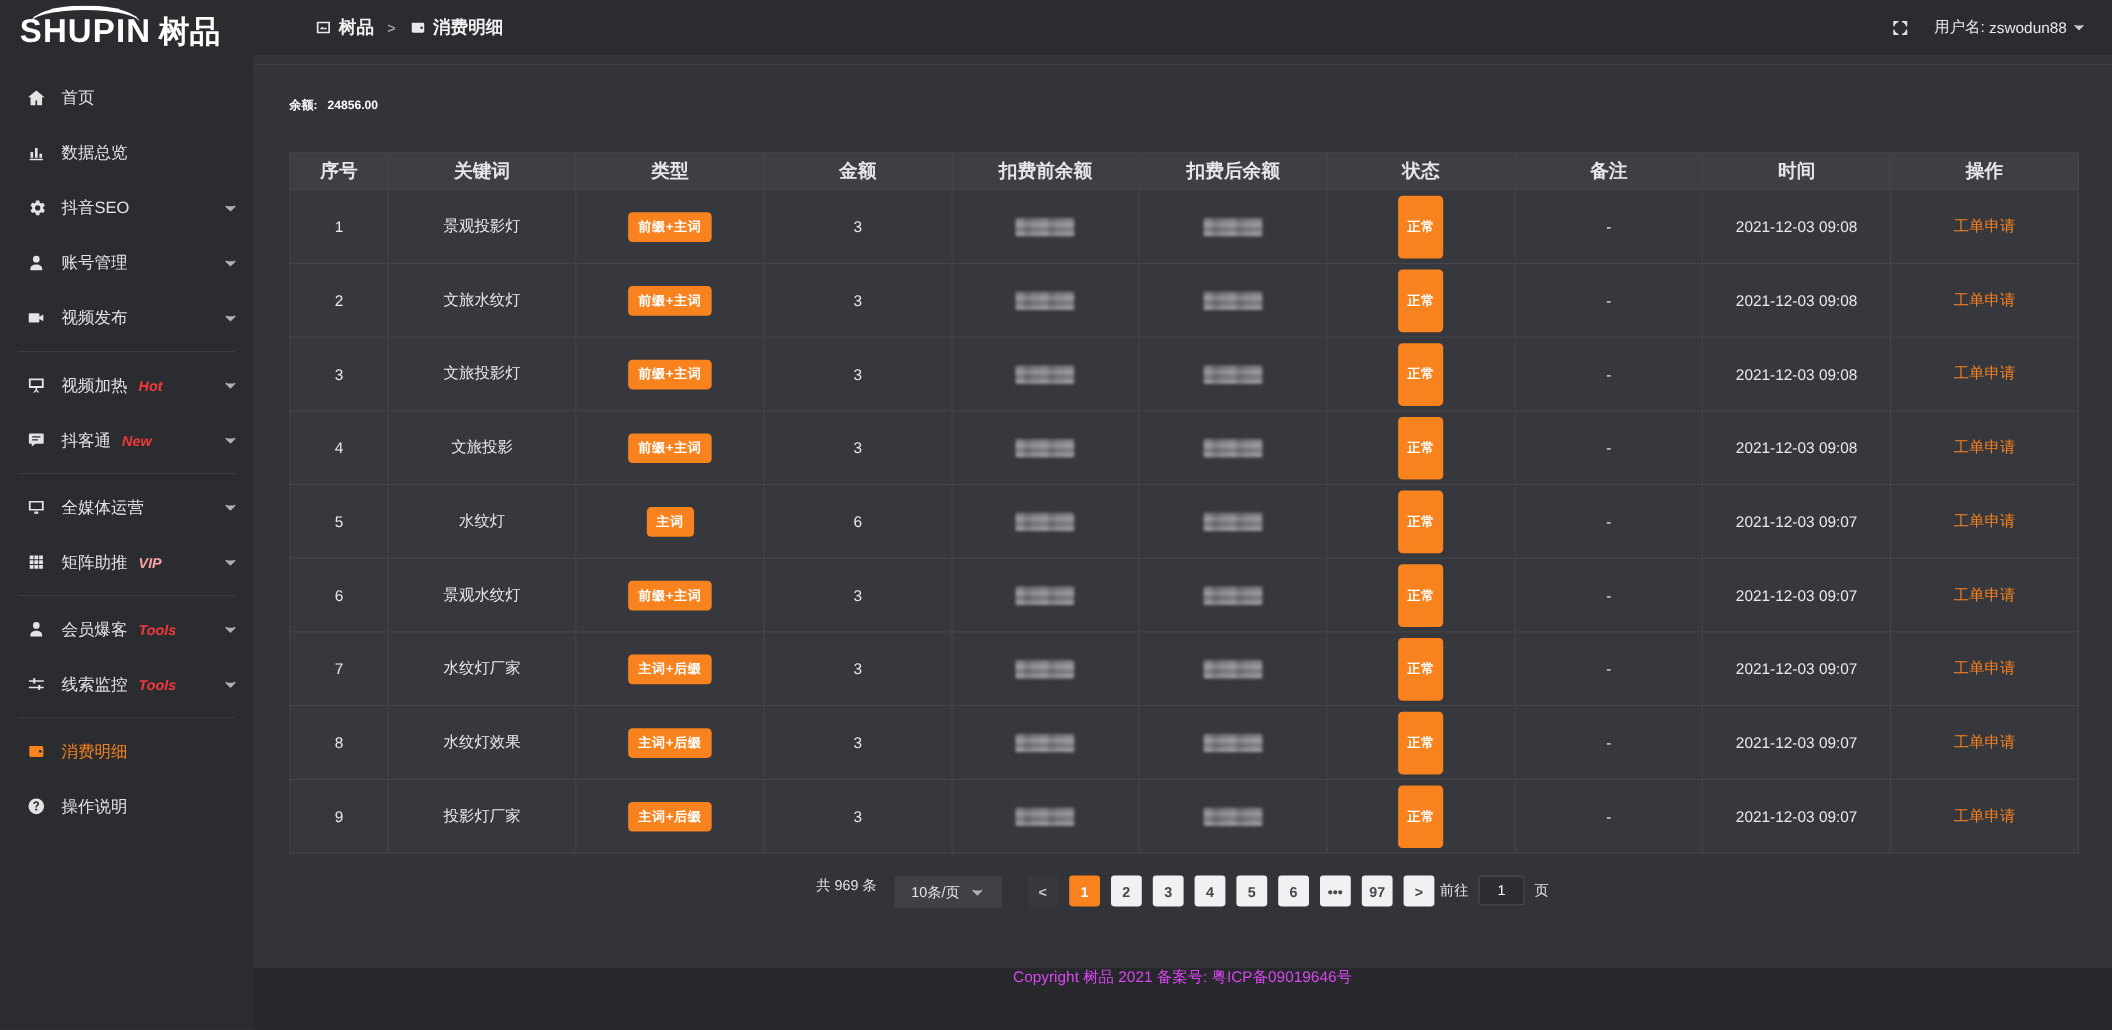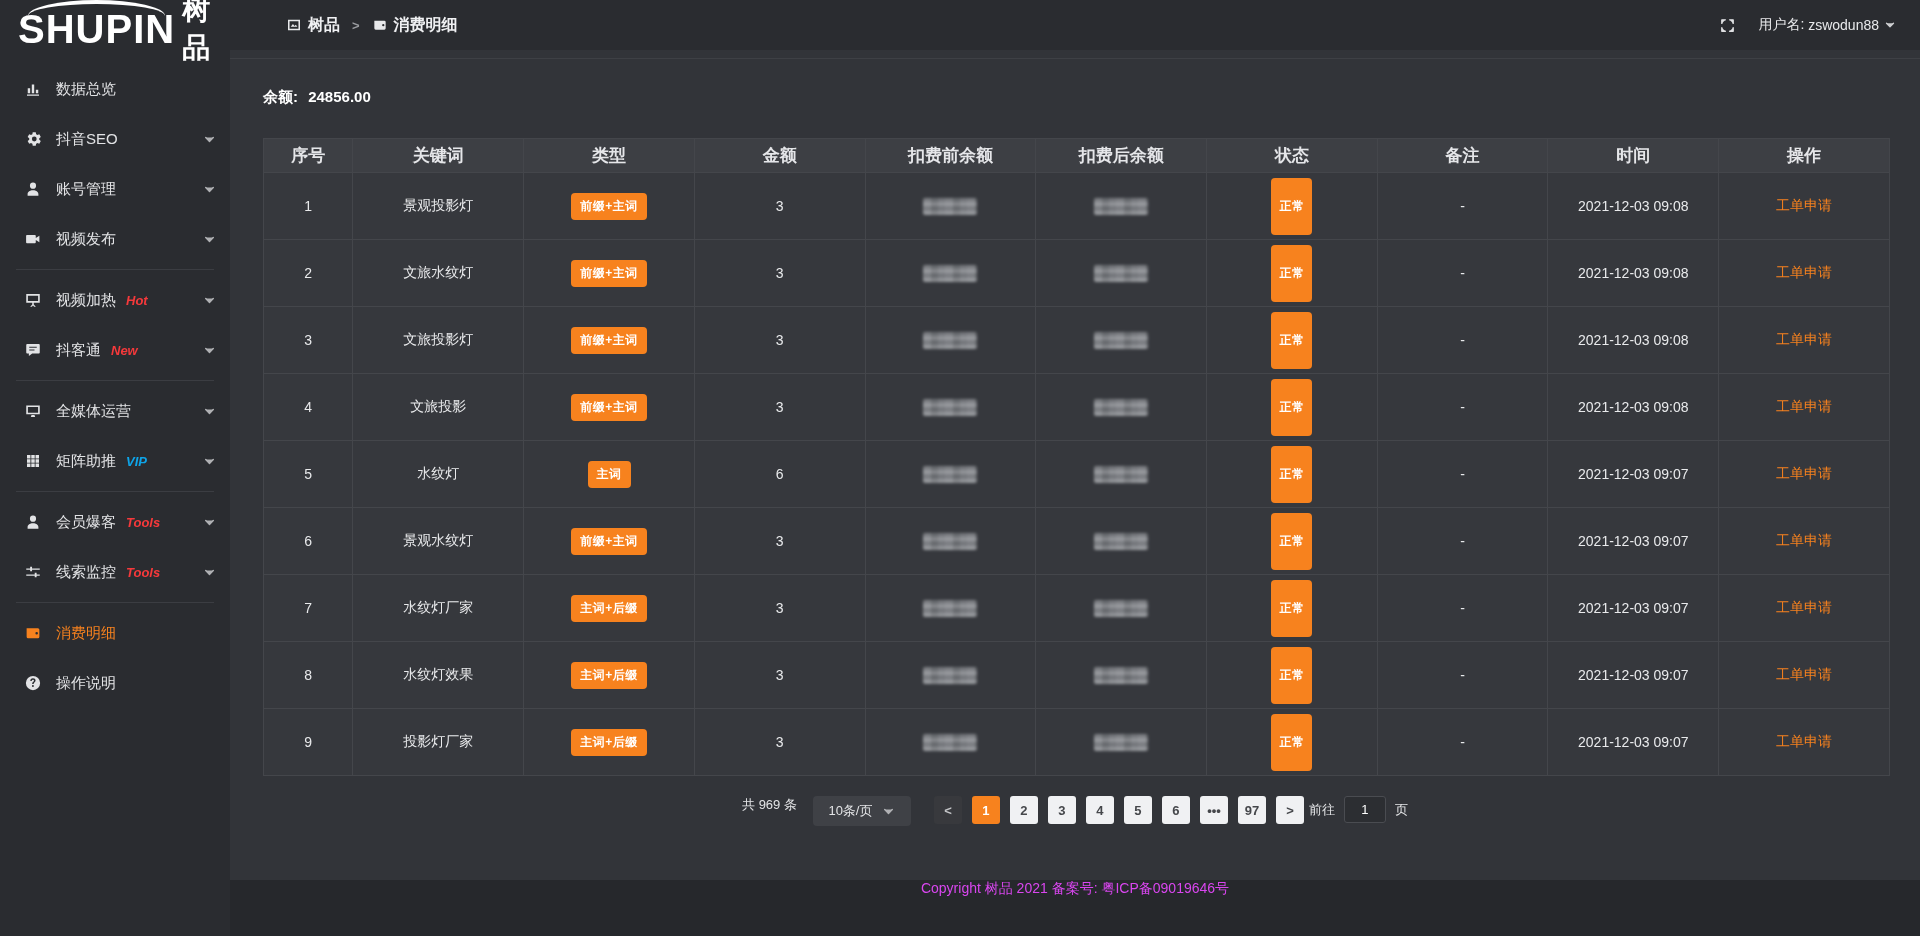--- a/index.html
+++ b/index.html
@@ -8,21 +8,21 @@
     background:#323439;
     font-family:"Liberation Sans","DejaVu Sans",sans-serif;
     color:#e9eaec;
     position:relative;
   }
   svg { display:block; width:100%; height:100%; fill:currentColor; }
 
   
   .sidebar { position:absolute; left:0; top:0; bottom:0; width:230px; background:#2a2c30; z-index:3; }
   .logo { height:58px; display:flex; align-items:center; padding-left:18px; color:#fff; }
-  .logo-en { font-size:40px; font-weight:800; letter-spacing:1px; line-height:1; position:relative; }
+  .logo-en { font-size:30px; font-weight:800; letter-spacing:1px; line-height:1; position:relative; }
   .logo-en::before { content:''; position:absolute; left:10px; right:10px; top:-9px; height:12px;
     border-top:4px solid #fff; border-radius:50% 50% 0 0 / 100% 100% 0 0; }
   .logo-cn { font-size:28px; font-weight:800; margin-left:7px; }
   .menu { padding-top:6px; }
   .side-item { height:50px; display:flex; align-items:center; padding:0 14px 0 24px;
     color:#e2e3e5; font-size:15px; cursor:pointer; }
   .side-item.active { color:#f7821e; }
   .s-icon { width:18px; height:18px; flex:0 0 18px; }
   .s-label { margin-left:14px; white-space:nowrap; }
   .s-badge { margin-left:10px; font-style:italic; font-weight:bold; font-size:13px; }
@@ -35,21 +35,21 @@
   .crumb { display:flex; align-items:center; color:#f0f1f3; font-size:16px; font-weight:bold; }
   .crumb-icon { width:16px; height:16px; margin-right:6px; color:#e8e9eb; }
   .crumb-sep { color:#9a9ca0; font-size:13px; margin:0 12px; font-weight:bold; }
   .topbar-right { margin-left:auto; display:flex; align-items:center; color:#e8e9eb; font-size:14px; }
   .fs-icon { width:17px; height:17px; margin-right:22px; color:#dfe0e2; cursor:pointer; }
   .user-chev { width:12px; height:12px; margin-left:5px; color:#cfd0d2; }
 
   
   .main { position:absolute; left:230px; right:0; top:50px; bottom:0; }
   .main::before { content:''; position:absolute; left:0; right:0; top:8px; height:1px; background:#3e4045; }
-  .balance { position:absolute; left:33px; top:38px; font-size:15px; font-weight:bold; color:#fff; }
+  .balance { position:absolute; left:33px; top:38px; font-size:11px; font-weight:bold; color:#fff; }
   .balance b { margin-left:6px; }
 
   .table-wrap { position:absolute; left:33px; right:30px; top:88px; }
   table { width:100%; border-collapse:collapse; table-layout:fixed; border:1px solid #44464b; }
   th { height:34px; background:#3d3f44; color:#e5e6e9; font-size:17px; font-weight:bold; }
   td { height:67px; background:#36383d; font-size:14px; color:#e9eaec; }
   th,td { border:1px solid #44464b; text-align:center; vertical-align:middle; }
 
   .tag { display:inline-block; background:#f7821e; color:#fff; font-size:12px; font-weight:bold;
     padding:5px 9px; border-radius:4px; letter-spacing:.5px; }
@@ -85,20 +85,28 @@
 
 <aside class="sidebar">
   <div class="logo">
     <span class="logo-en">SHUPIN</span>
     <span class="logo-cn">树品</span>
   </div>
   <nav class="menu">
       <div class="side-item">
         <span class="s-icon">
           <svg viewBox="0 0 24 24">
+            <path d="M12 3 2 11.2h3V21h6v-6h2v6h6v-9.8h3z"></path>
+          </svg>
+        </span>
+        <span class="s-label">首页</span>
+      </div>
+      <div class="side-item">
+        <span class="s-icon">
+          <svg viewBox="0 0 24 24">
             <path d="M4 19.2h16V21H4zM5 11h3.2v6.8H5zm5.4-5h3.2v11.8h-3.2zM15.8 13H19v4.8h-3.2z"></path>
           </svg>
         </span>
         <span class="s-label">数据总览</span>
       </div>
       <div class="side-item">
         <span class="s-icon">
           <svg viewBox="0 0 24 24">
             <path fill-rule="evenodd" d="M20.3 13a8 8 0 0 0 0-2l2.1-1.7-2-3.5-2.6 1a8 8 0 0 0-1.7-1L15.7 3h-4.1l-.4 2.8a8 8 0 0 0-1.7 1l-2.6-1-2 3.5L7 11a8 8 0 0 0 0 2l-2.1 1.7 2 3.5 2.6-1a8 8 0 0 0 1.7 1l.4 2.8h4.1l.4-2.8a8 8 0 0 0 1.7-1l2.6 1 2-3.5zm-6.6 2.2a3.2 3.2 0 1 1 3.2-3.2 3.2 3.2 0 0 1-3.2 3.2z"></path>
           </svg>
@@ -179,21 +187,21 @@
           </svg>
         </span>
       </div>
       <div class="side-item">
         <span class="s-icon">
           <svg viewBox="0 0 24 24">
             <path d="M4 4h4.6v4.6H4zm5.7 0h4.6v4.6H9.7zm5.7 0H20v4.6h-4.6zM4 9.7h4.6v4.6H4zm5.7 0h4.6v4.6H9.7zm5.7 0H20v4.6h-4.6zM4 15.4h4.6V20H4zm5.7 0h4.6V20H9.7zm5.7 0H20V20h-4.6z"></path>
           </svg>
         </span>
         <span class="s-label">矩阵助推</span>
-        <span class="s-badge" style="color:#0ea5e9">VIP</span>
+        <span class="s-badge" style="color:#fca5a5">VIP</span>
         <span class="s-chev">
           <svg viewBox="0 0 24 24" fill="none" stroke="currentColor" stroke-width="2.6" stroke-linecap="round" stroke-linejoin="round">
             <path d="M5 8.5l7 7 7-7"></path>
           </svg>
         </span>
       </div>
       <div class="side-divider"></div>
       <div class="side-item">
         <span class="s-icon">
           <svg viewBox="0 0 24 24">

